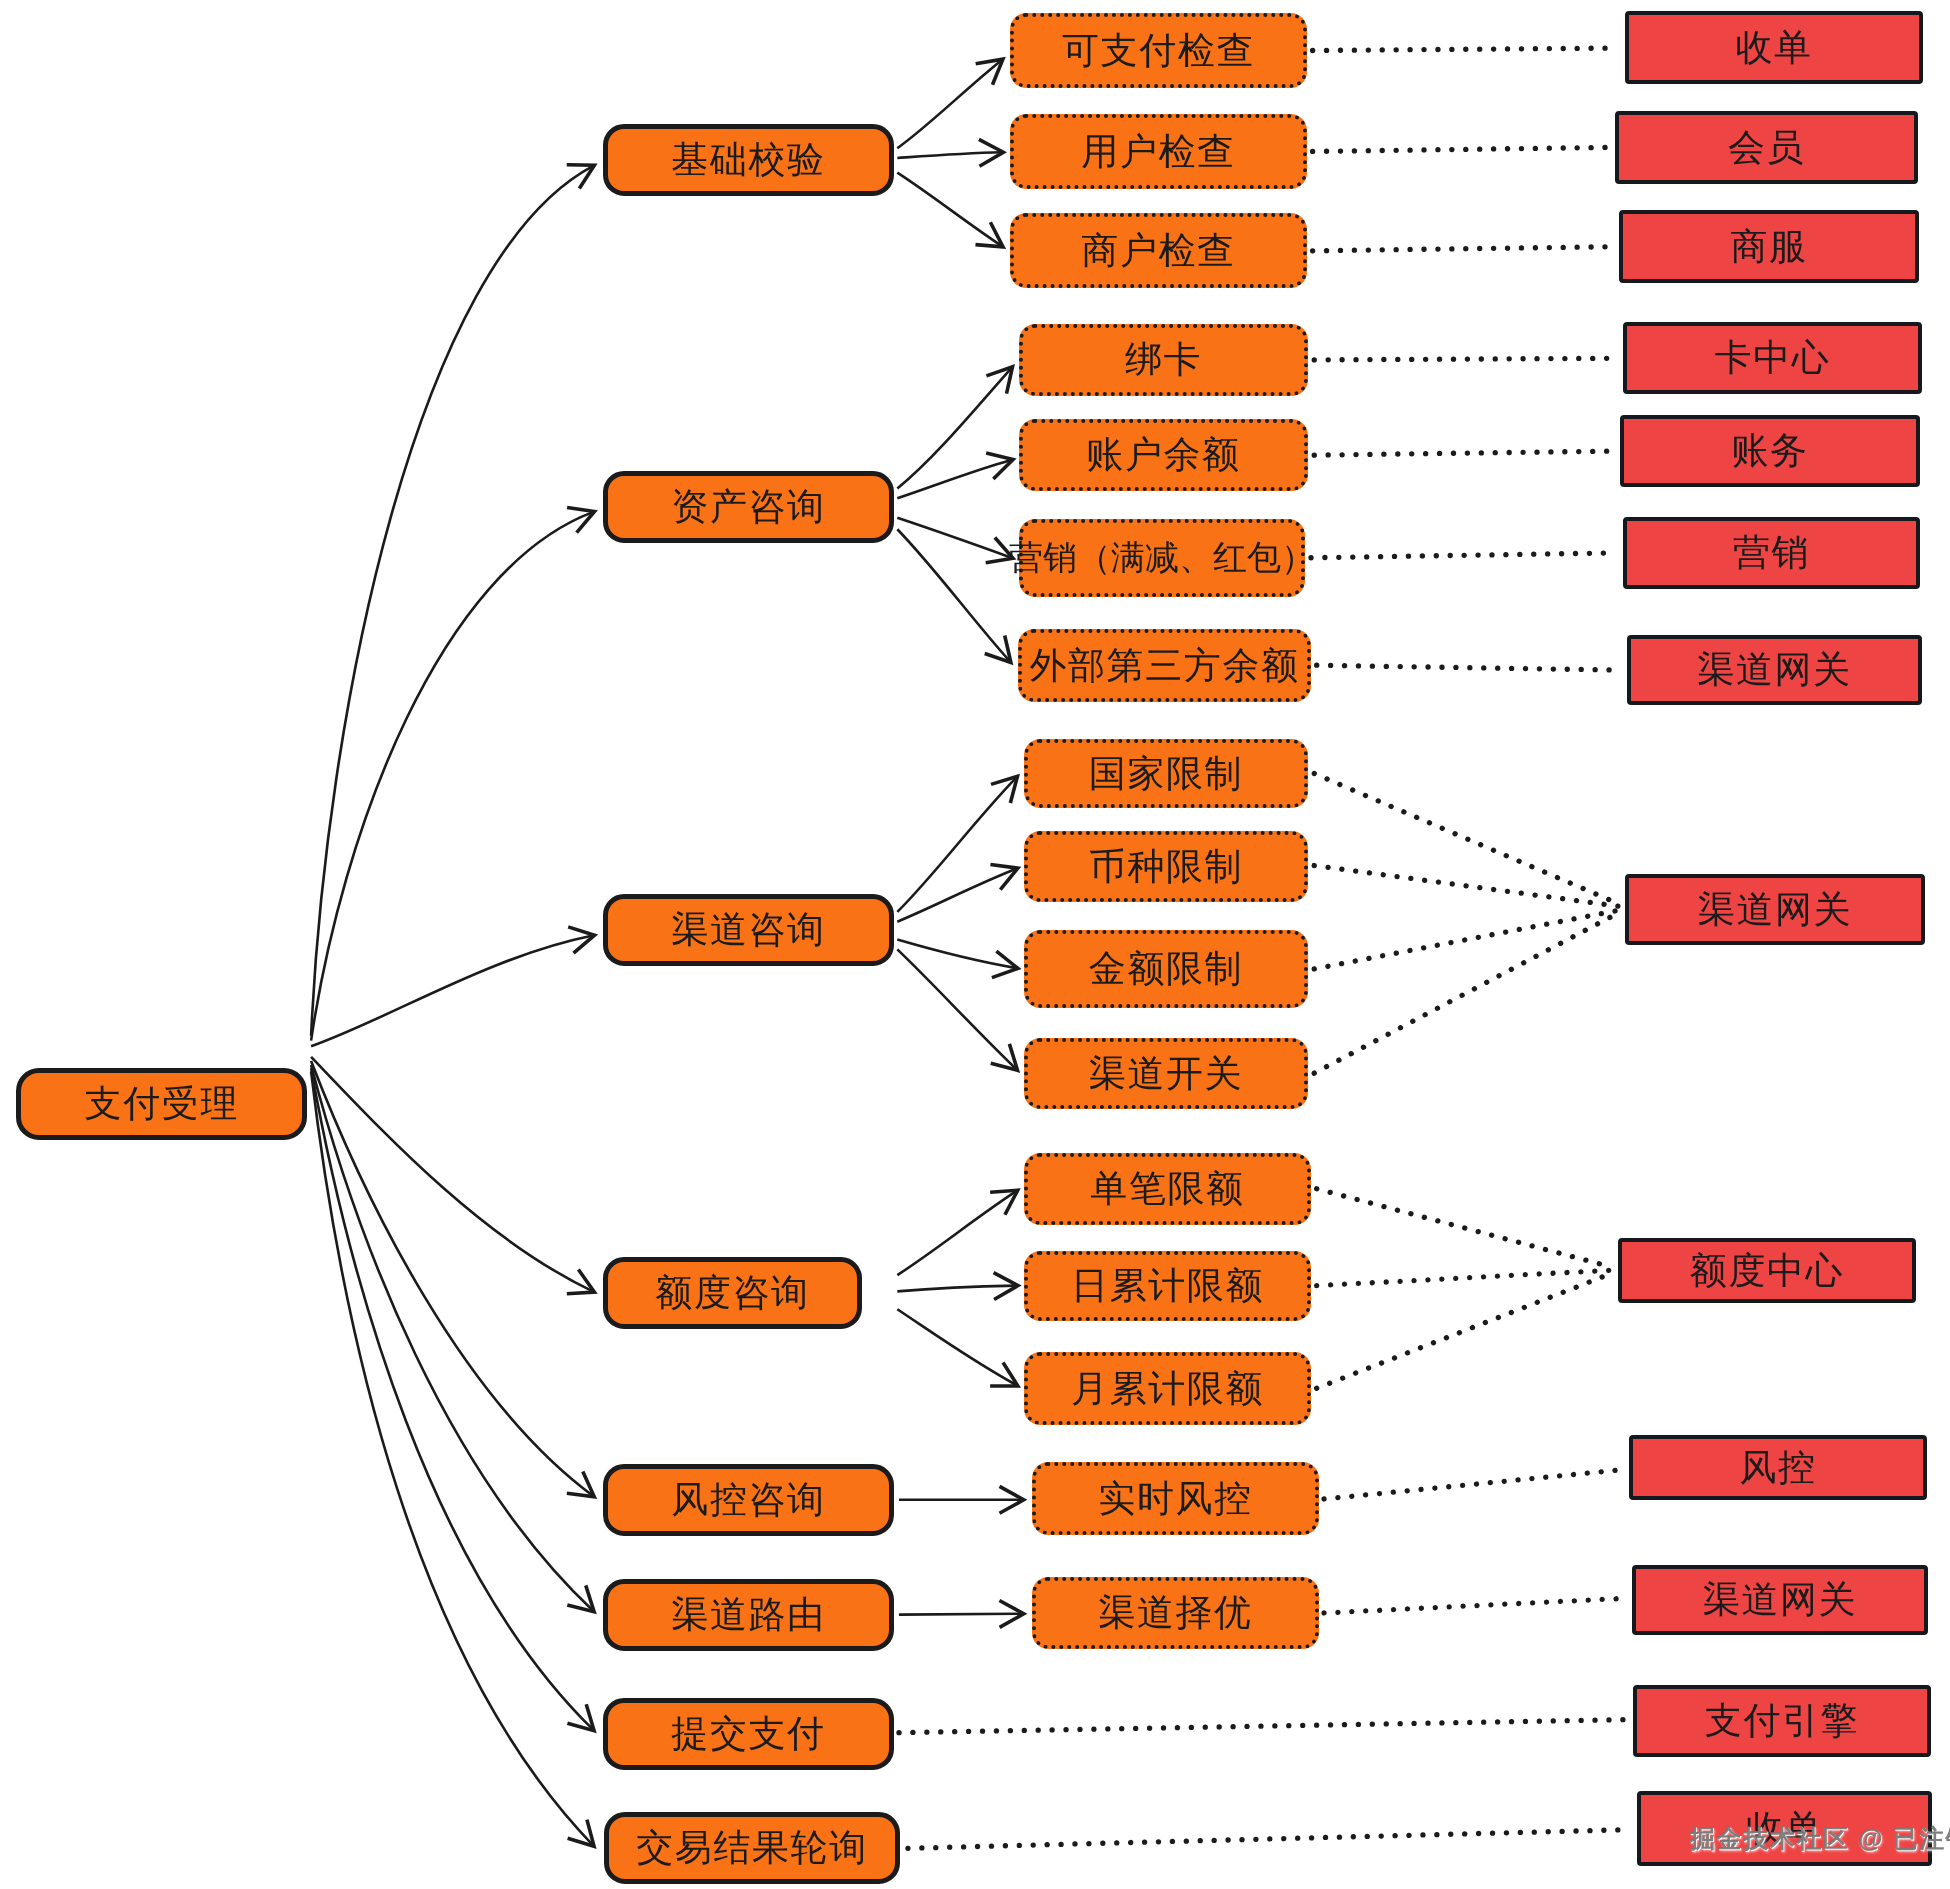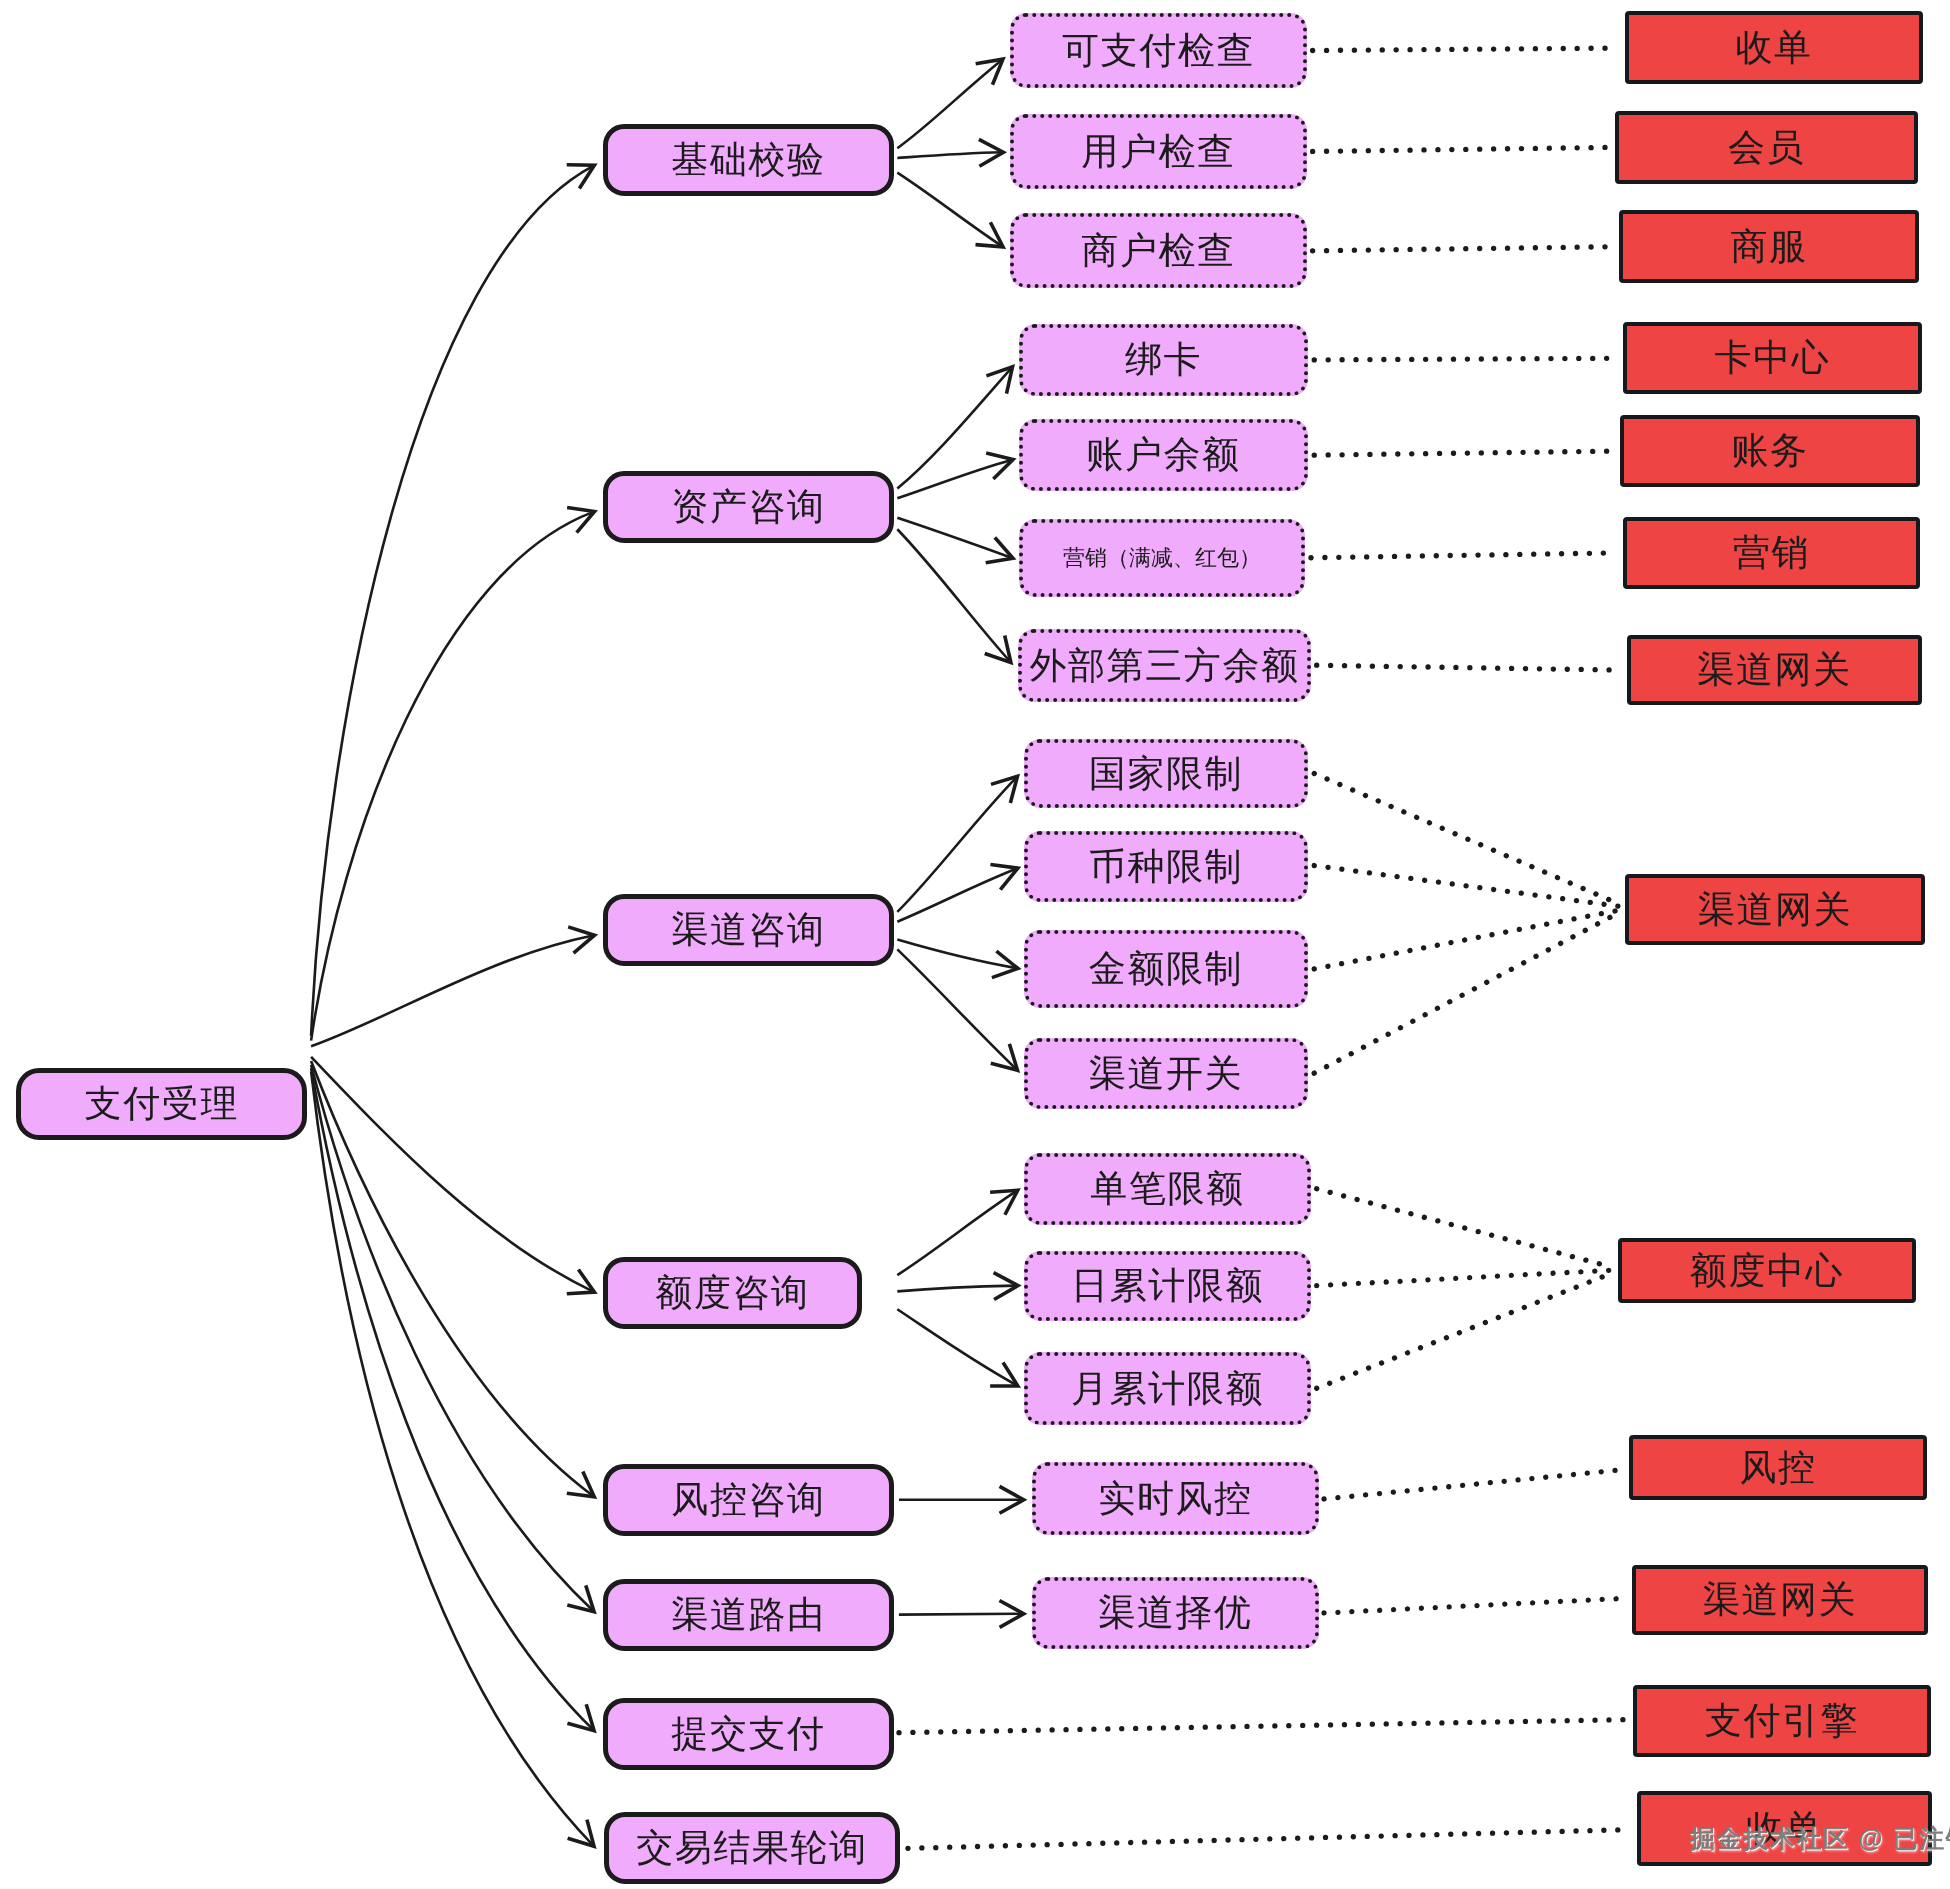--- a/index.html
+++ b/index.html
@@ -12,21 +12,21 @@
   }
   #connector-layer{position:absolute;left:0;top:0;width:100%;height:100%;}
   .node{
     position:absolute;
     display:flex;align-items:center;justify-content:center;
     box-sizing:border-box;
     color:#1b1b1b;
     font-size:37px;font-weight:500;
     letter-spacing:1.6px;
     text-align:center;
-    background:#f0abfc;
+    background:#f97316;
     white-space:nowrap;
   }
   .node.root{
     border:5.7px solid #1b1b1b;
     border-radius:23px;
     margin-top:48px;
   }
   .node.solid{
     border:5.7px solid #1b1b1b;
     border-radius:21px;
@@ -34,21 +34,21 @@
   }
   .node.dashed{
     border:4.9px dotted #1b1b1b;
     border-radius:16.3px;
   }
   .node.service{
     border:4.1px solid #15181c;
     border-radius:4.1px;
     background:#ef4444;
   }
-  .node.small-text{font-size:22px;letter-spacing:0;}
+  .node.small-text{font-size:34px;letter-spacing:0;}
   #watermark{
     position:absolute;
     color:rgba(116,116,116,0.92);
     font-size:25px;font-weight:700;
     letter-spacing:1.6px;
     text-shadow:0.8px 0.8px 0 rgba(255,255,255,0.95), 1.6px 1.6px 2.4px rgba(255,255,255,0.6);
     white-space:nowrap;
   }
 </style>
 </head>

